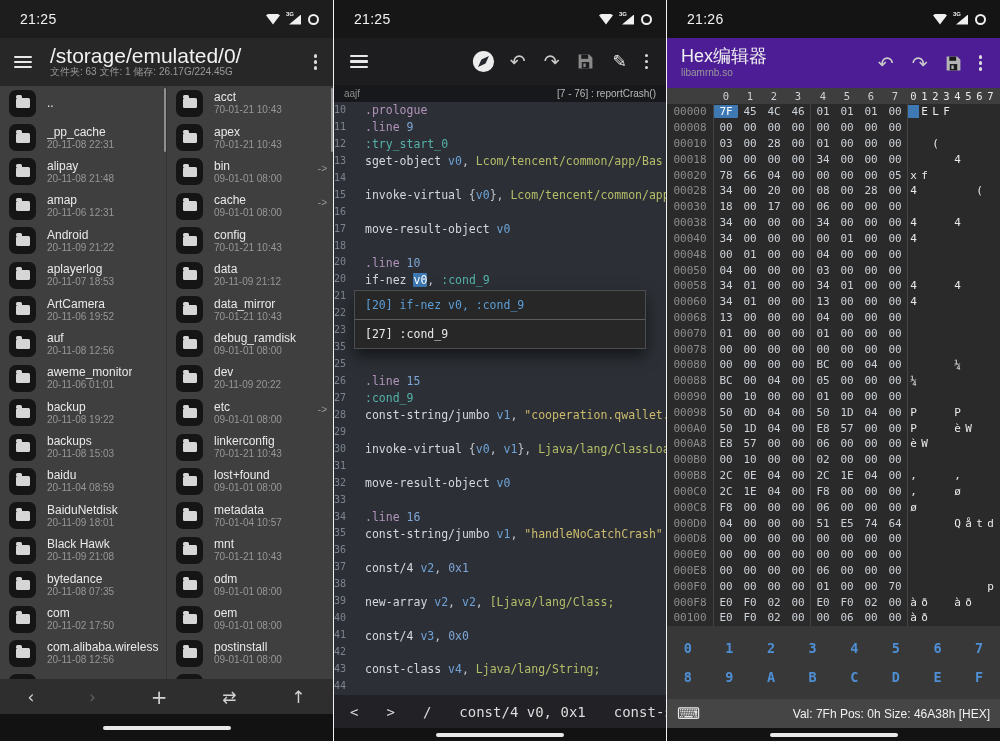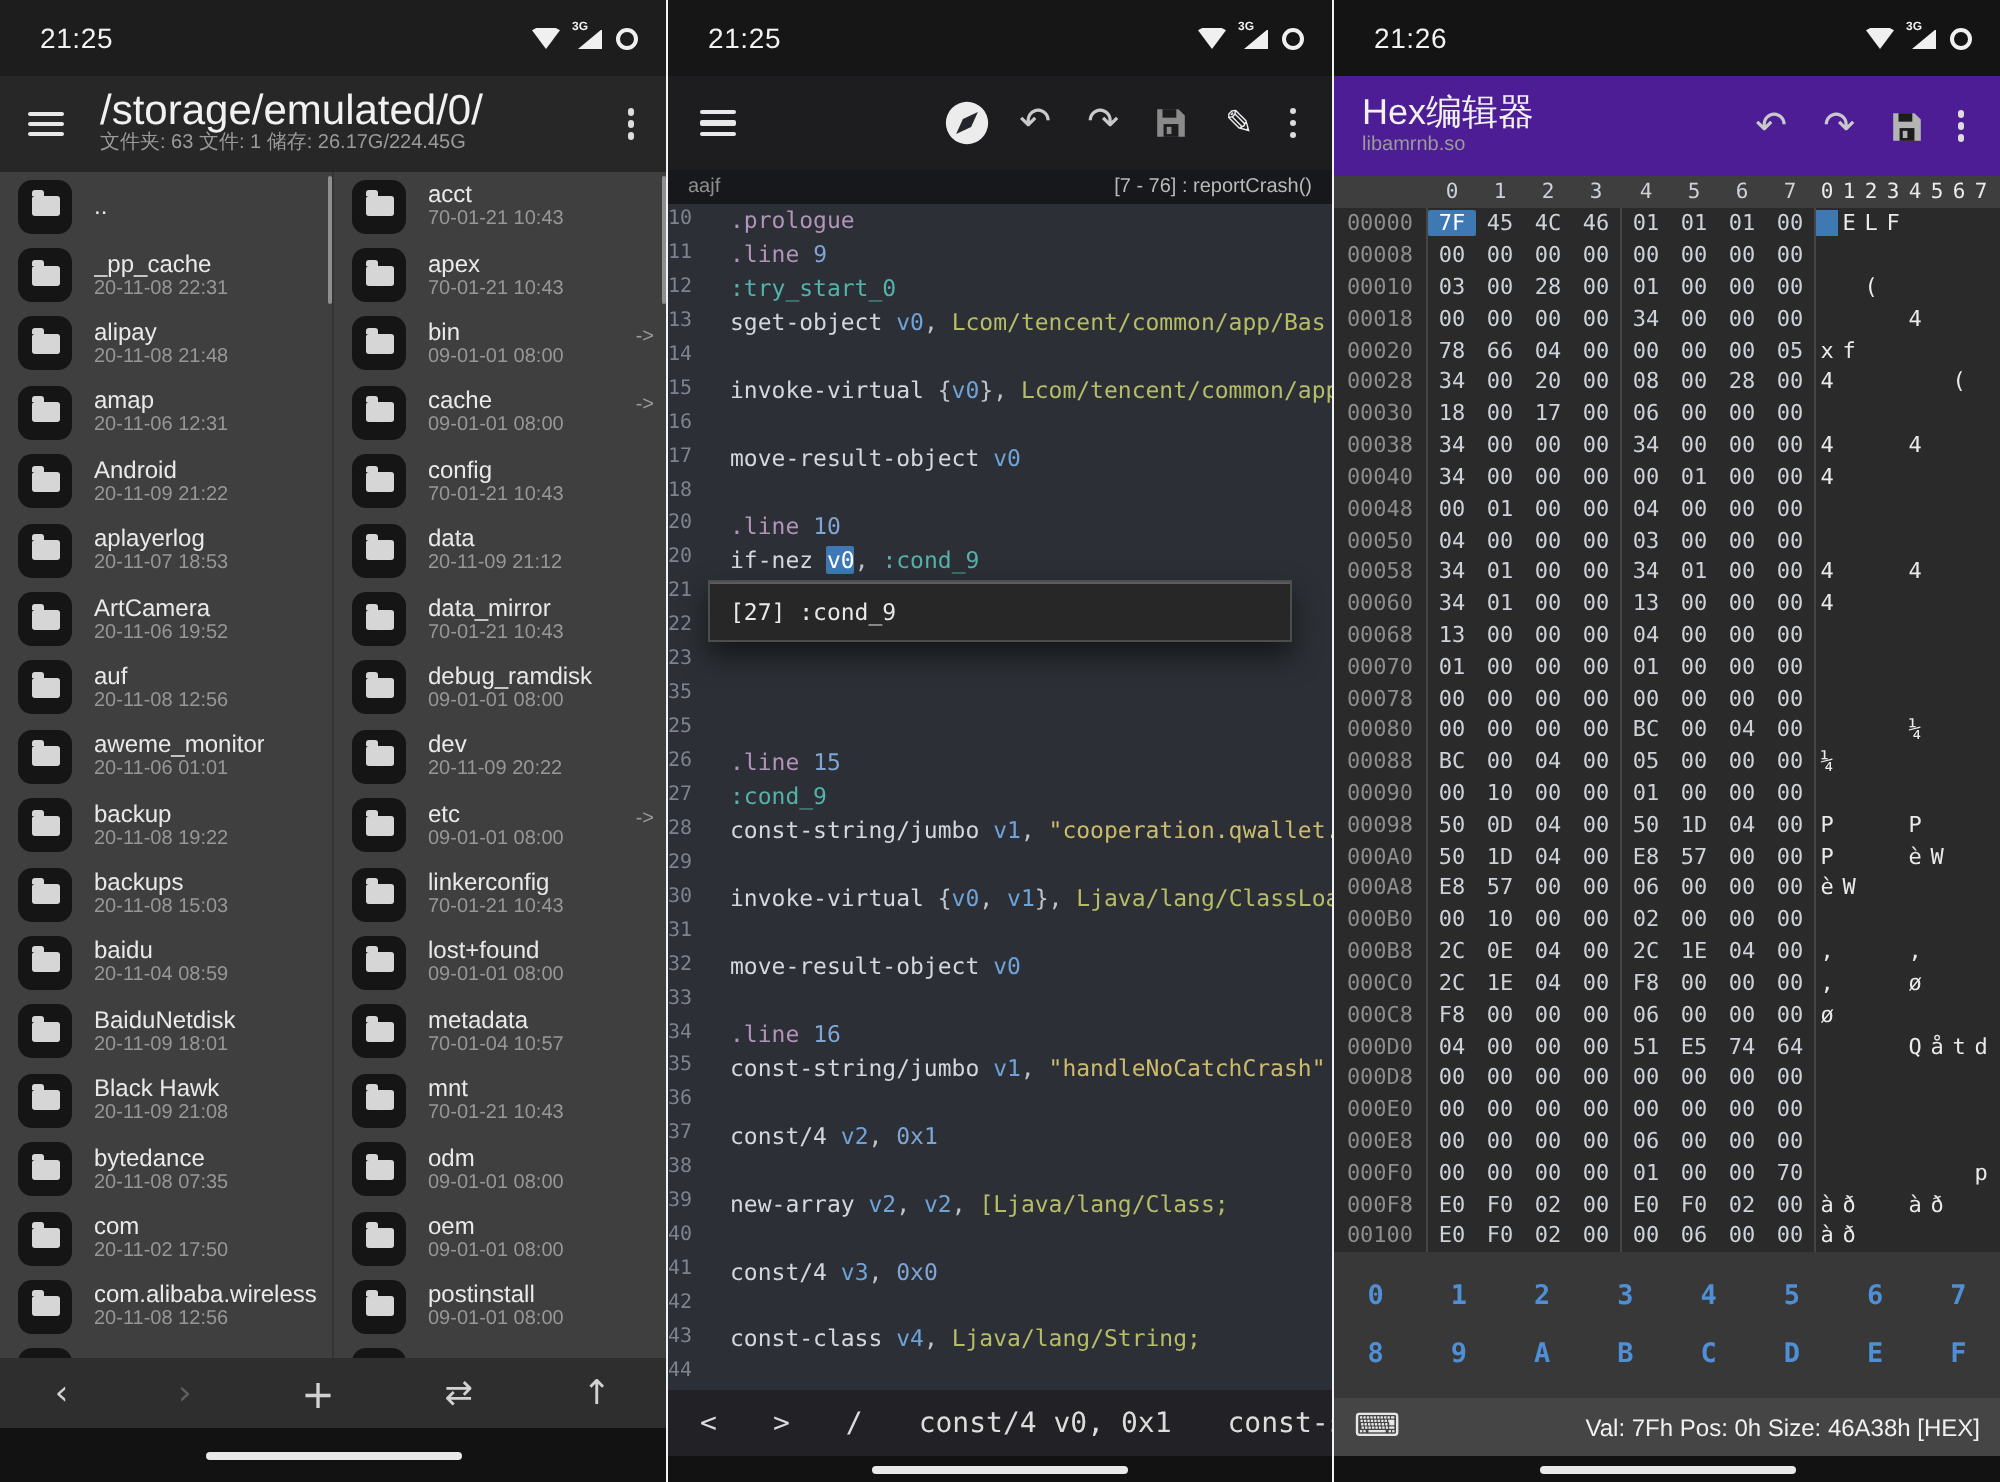--- a/index.html
+++ b/index.html
@@ -553,20 +553,21 @@
           <div class="code-line"><div class="gut"><span>37</span></div><div class="ct"><span class="tk-o">const/4</span><span class="tk-p"> </span><span class="tk-r">v2</span><span class="tk-p">, </span><span class="tk-n">0x1</span></div></div>
           <div class="code-line"><div class="gut"><span>38</span></div><div class="ct"></div></div>
           <div class="code-line"><div class="gut"><span>39</span></div><div class="ct"><span class="tk-o">new-array</span><span class="tk-p"> </span><span class="tk-r">v2</span><span class="tk-p">, </span><span class="tk-r">v2</span><span class="tk-p">, </span><span class="tk-c">[Ljava/lang/Class;</span></div></div>
           <div class="code-line"><div class="gut"><span>40</span></div><div class="ct"></div></div>
           <div class="code-line"><div class="gut"><span>41</span></div><div class="ct"><span class="tk-o">const/4</span><span class="tk-p"> </span><span class="tk-r">v3</span><span class="tk-p">, </span><span class="tk-n">0x0</span></div></div>
           <div class="code-line"><div class="gut"><span>42</span></div><div class="ct"></div></div>
           <div class="code-line"><div class="gut"><span>43</span></div><div class="ct"><span class="tk-o">const-class</span><span class="tk-p"> </span><span class="tk-r">v4</span><span class="tk-p">, </span><span class="tk-c">Ljava/lang/String;</span></div></div>
           <div class="code-line"><div class="gut"><span>44</span></div><div class="ct"></div></div>
         </div>
       <div class="popup">
+          <div class="pp-item blue">[20]  if-nez v0, :cond_9</div>
           <div class="pp-div"></div>
           <div class="pp-item white">[27]  :cond_9</div>
         </div>
     </div>
     <div class="snipbar">
         <span class="snip">&lt;</span>
         <span class="snip">&gt;</span>
         <span class="snip">/</span>
         <span class="snip">const/4 v0, 0x1</span>
         <span class="snip">const-stri</span>

